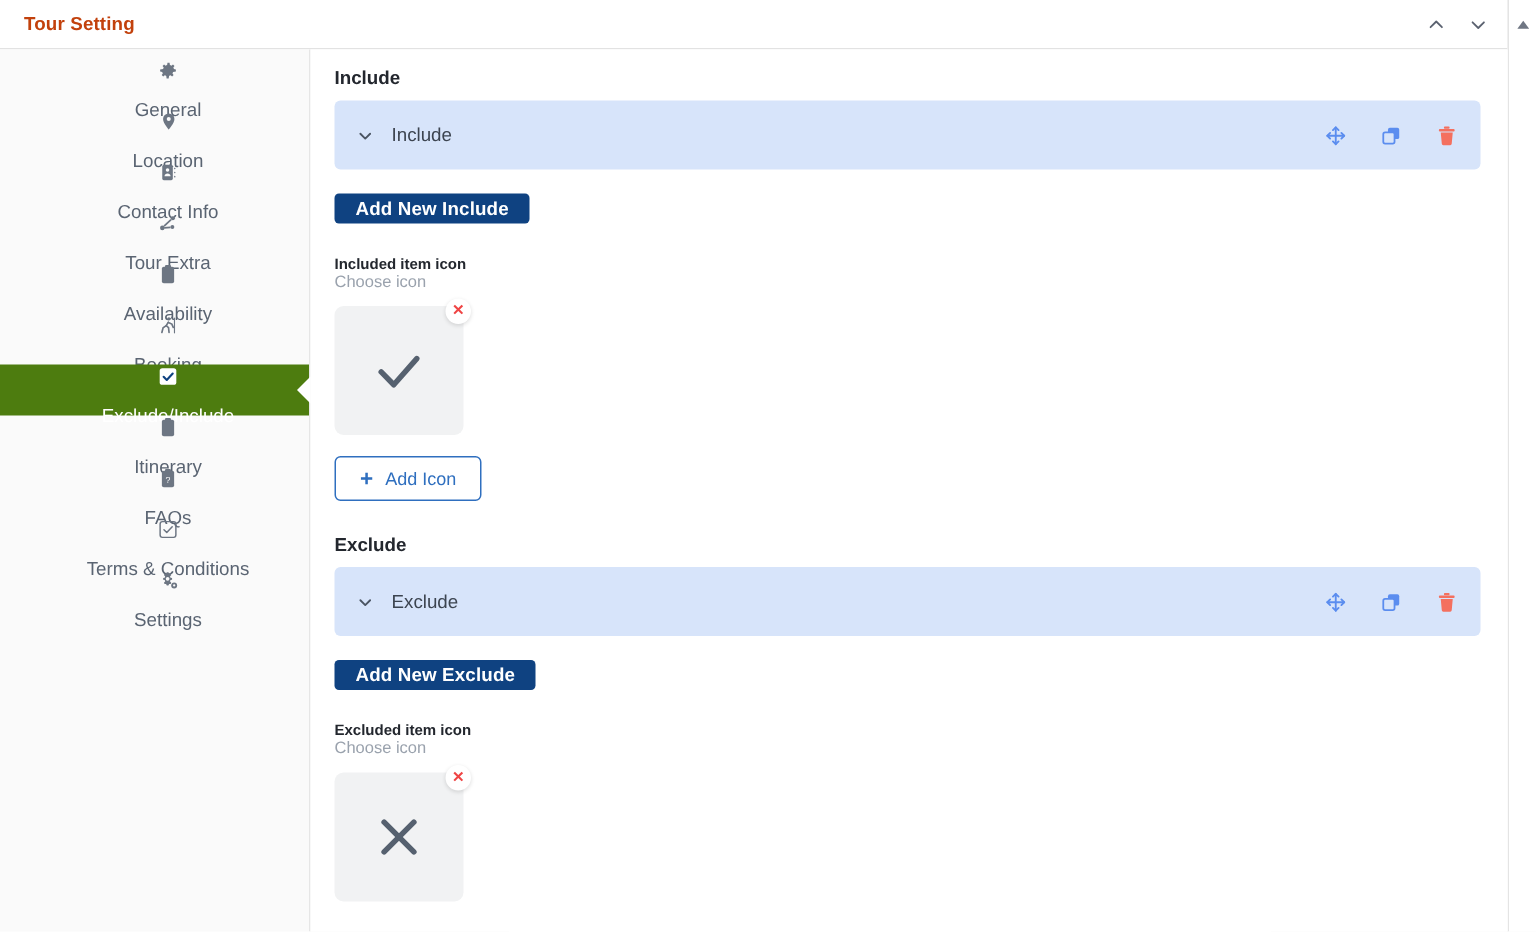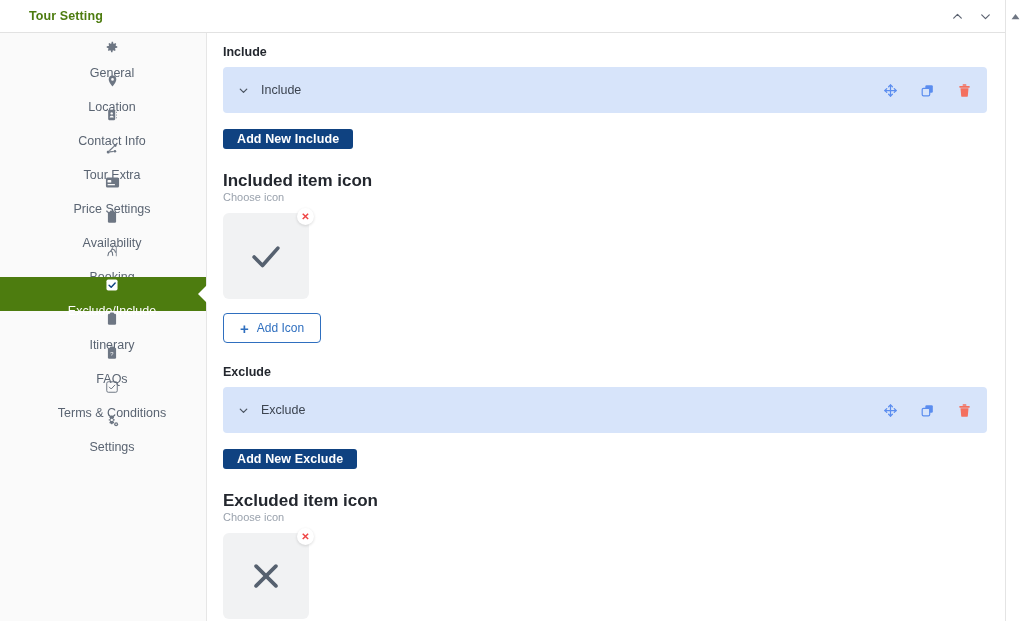--- a/index.html
+++ b/index.html
@@ -23,24 +23,24 @@
     position: absolute;
     top: 0; left: 0;
     width: 1005px;
     height: 33px;
     background: #ffffff;
     border-bottom: 1px solid #e2e2e2;
     display: flex;
     align-items: center;
   }
   .titlebar-title {
-    margin-left: 29px;
+    margin-left: 16px;
     font-size: 12.5px;
     font-weight: 700;
-    color: #4d7c0f;
+    color: #c2410c;
     letter-spacing: 0.1px;
   }
   .titlebar-actions {
     position: absolute;
     right: 10px;
     top: 0;
     height: 33px;
     display: flex;
     align-items: center;
     gap: 8px;
@@ -196,21 +196,21 @@
     font-size: 12.5px;
     font-weight: 700;
     font-family: "Liberation Sans", sans-serif;
     cursor: pointer;
     letter-spacing: 0.1px;
   }
 
   
   .icon-block { margin-top: 22px; }
   .icon-block .label {
-    font-size: 17px;
+    font-size: 10px;
     font-weight: 700;
     color: #23272e;
   }
   .icon-block .sublabel {
     font-size: 11px;
     color: #9aa2ad;
     margin-top: 0;
     margin-bottom: 10px;
   }
   .icon-thumb {
@@ -336,30 +336,20 @@
               <circle cx="5.5" cy="17" r="2.6" fill="currentColor" stroke="none"></circle>
               <circle cx="17.5" cy="6" r="2.4" fill="currentColor" stroke="none"></circle>
               <circle cx="17" cy="16" r="2.2" fill="currentColor" stroke="none"></circle>
               <line x1="7.5" y1="15" x2="15.5" y2="7.5"></line>
               <line x1="7.6" y1="17" x2="14.8" y2="16.3"></line>
             </svg>
         </span>
         <span class="nav-label">Tour Extra</span>
       </div>
 
-      <div class="nav-item">
-        <span class="nav-icon">
-          <svg width="15" height="13" viewBox="0 0 24 20" fill="currentColor">
-              <rect x="1.5" y="2" width="21" height="16" rx="2.5"></rect>
-              <rect x="4" y="6" width="6" height="4" rx="1" fill="#fafafa"></rect>
-              <rect x="4" y="12.5" width="12" height="1.8" rx="0.9" fill="#fafafa"></rect>
-            </svg>
-        </span>
-        <span class="nav-label">Price Settings</span>
-      </div>
 
       <div class="nav-item">
         <span class="nav-icon">
           <svg width="12" height="14" viewBox="0 0 20 24" fill="currentColor">
               <rect x="3" y="3" width="14" height="19" rx="2.2"></rect>
               <rect x="6.6" y="1" width="6.8" height="4" rx="1.4"></rect>
             </svg>
         </span>
         <span class="nav-label">Availability</span>
       </div>

